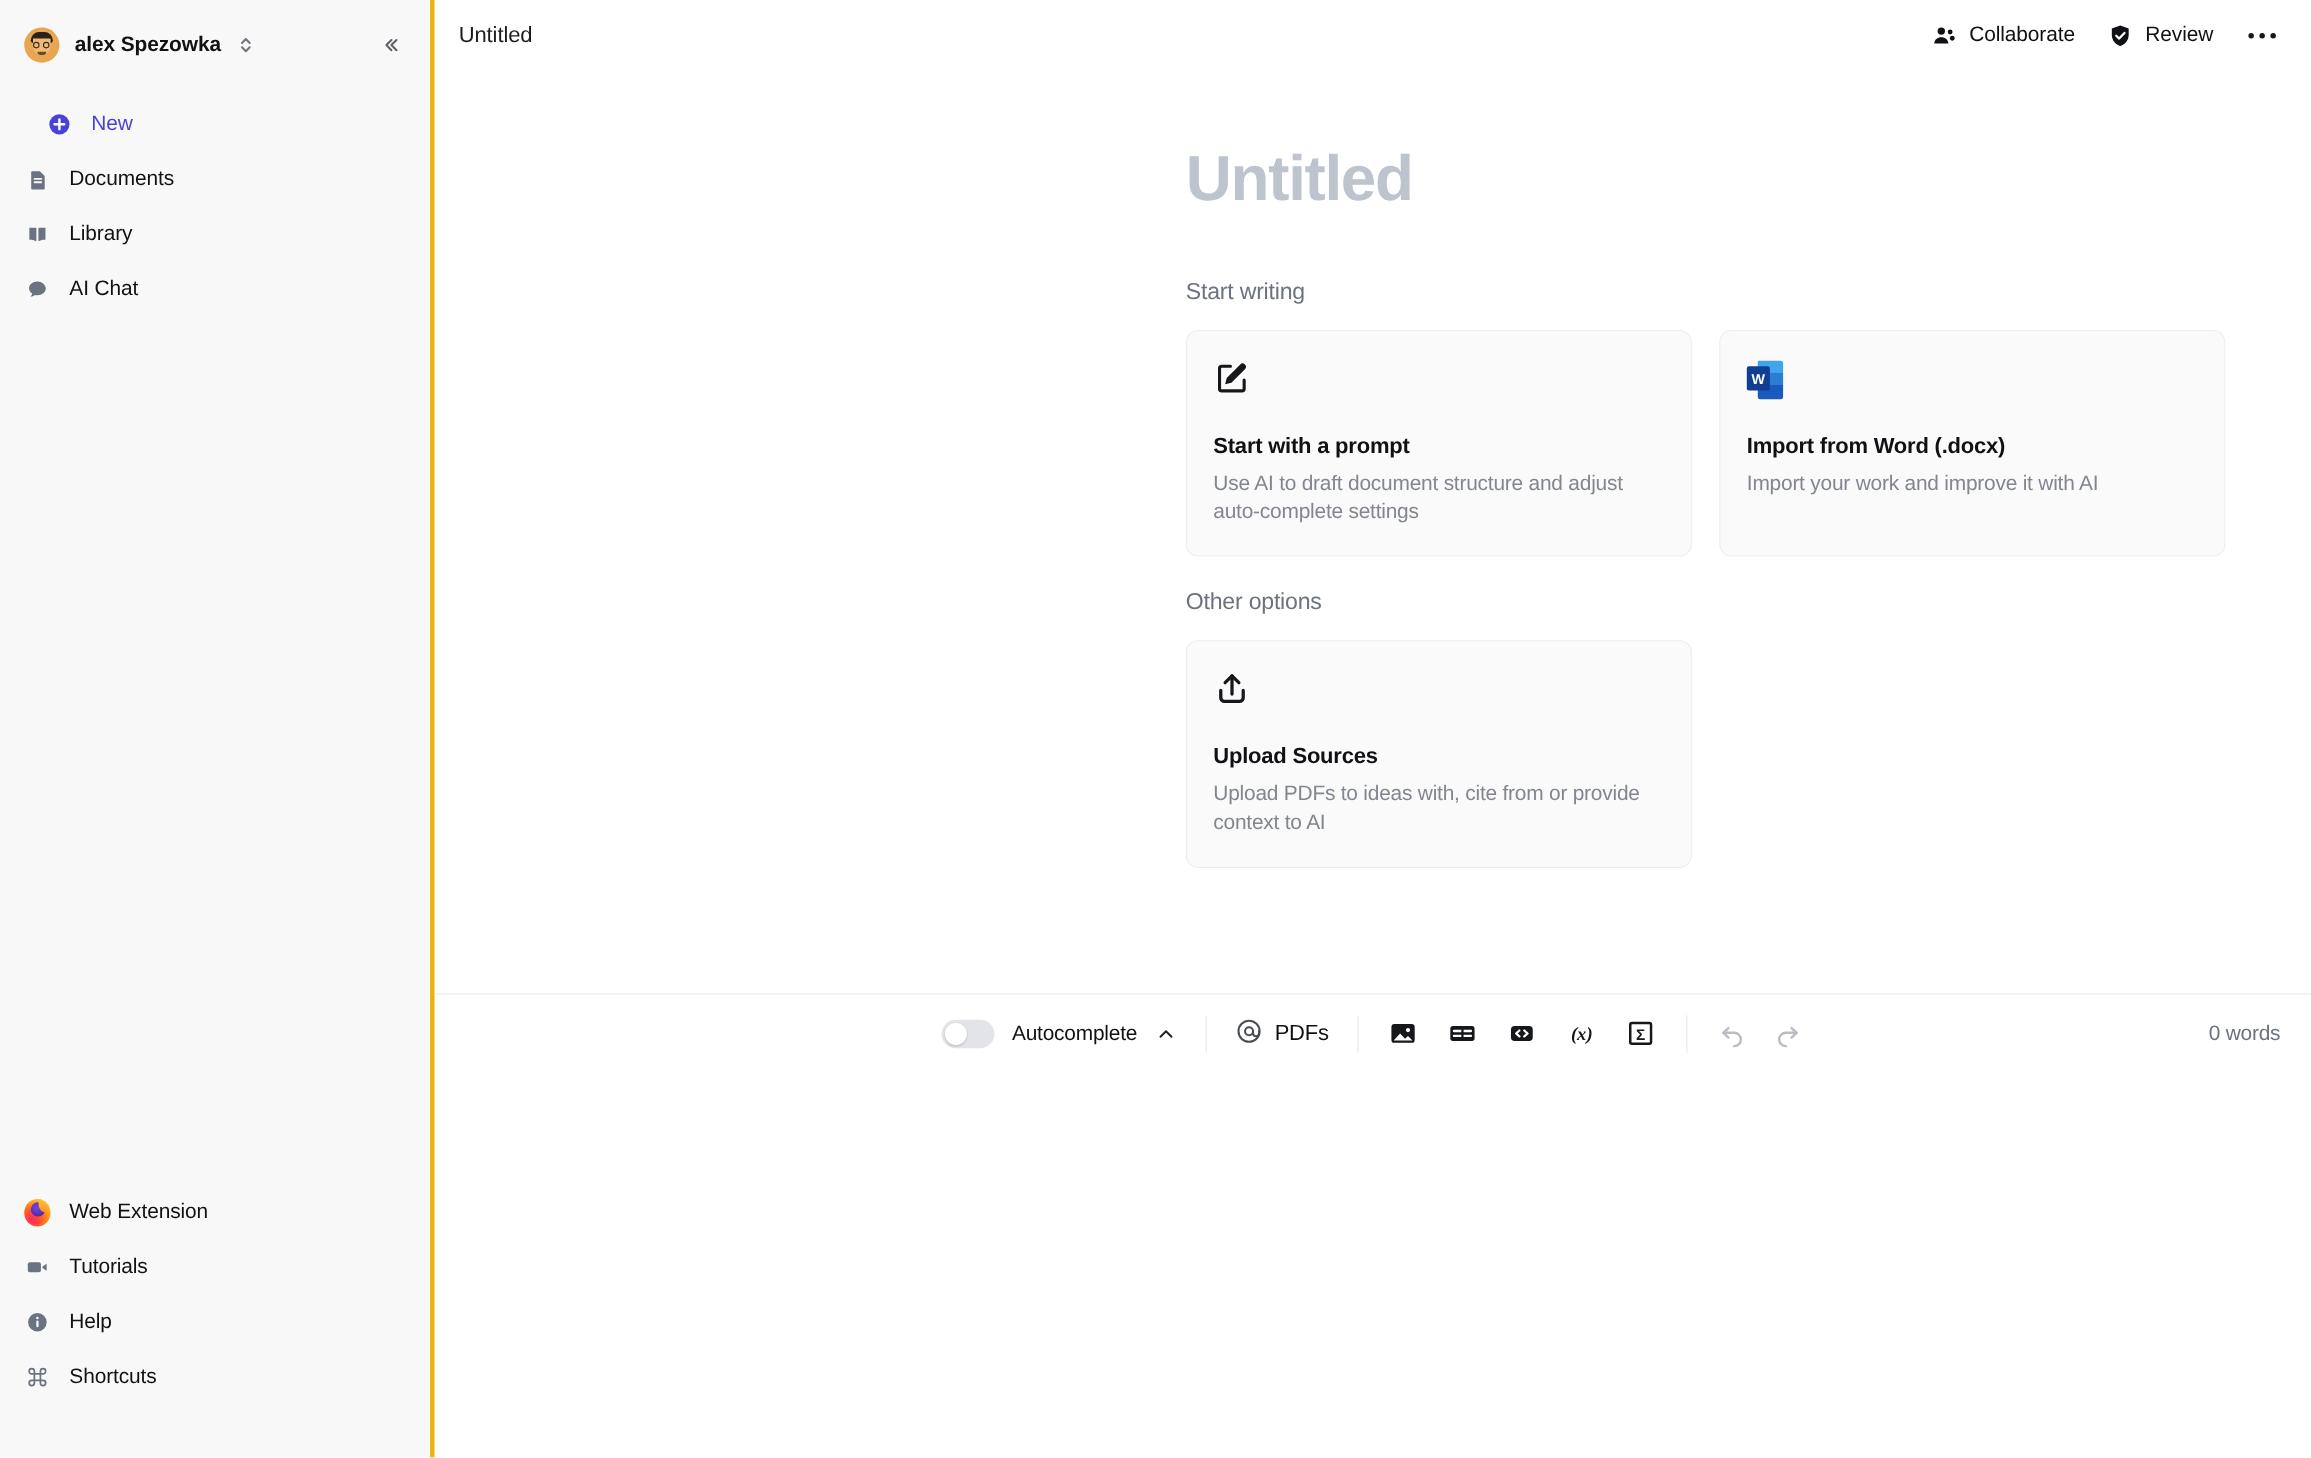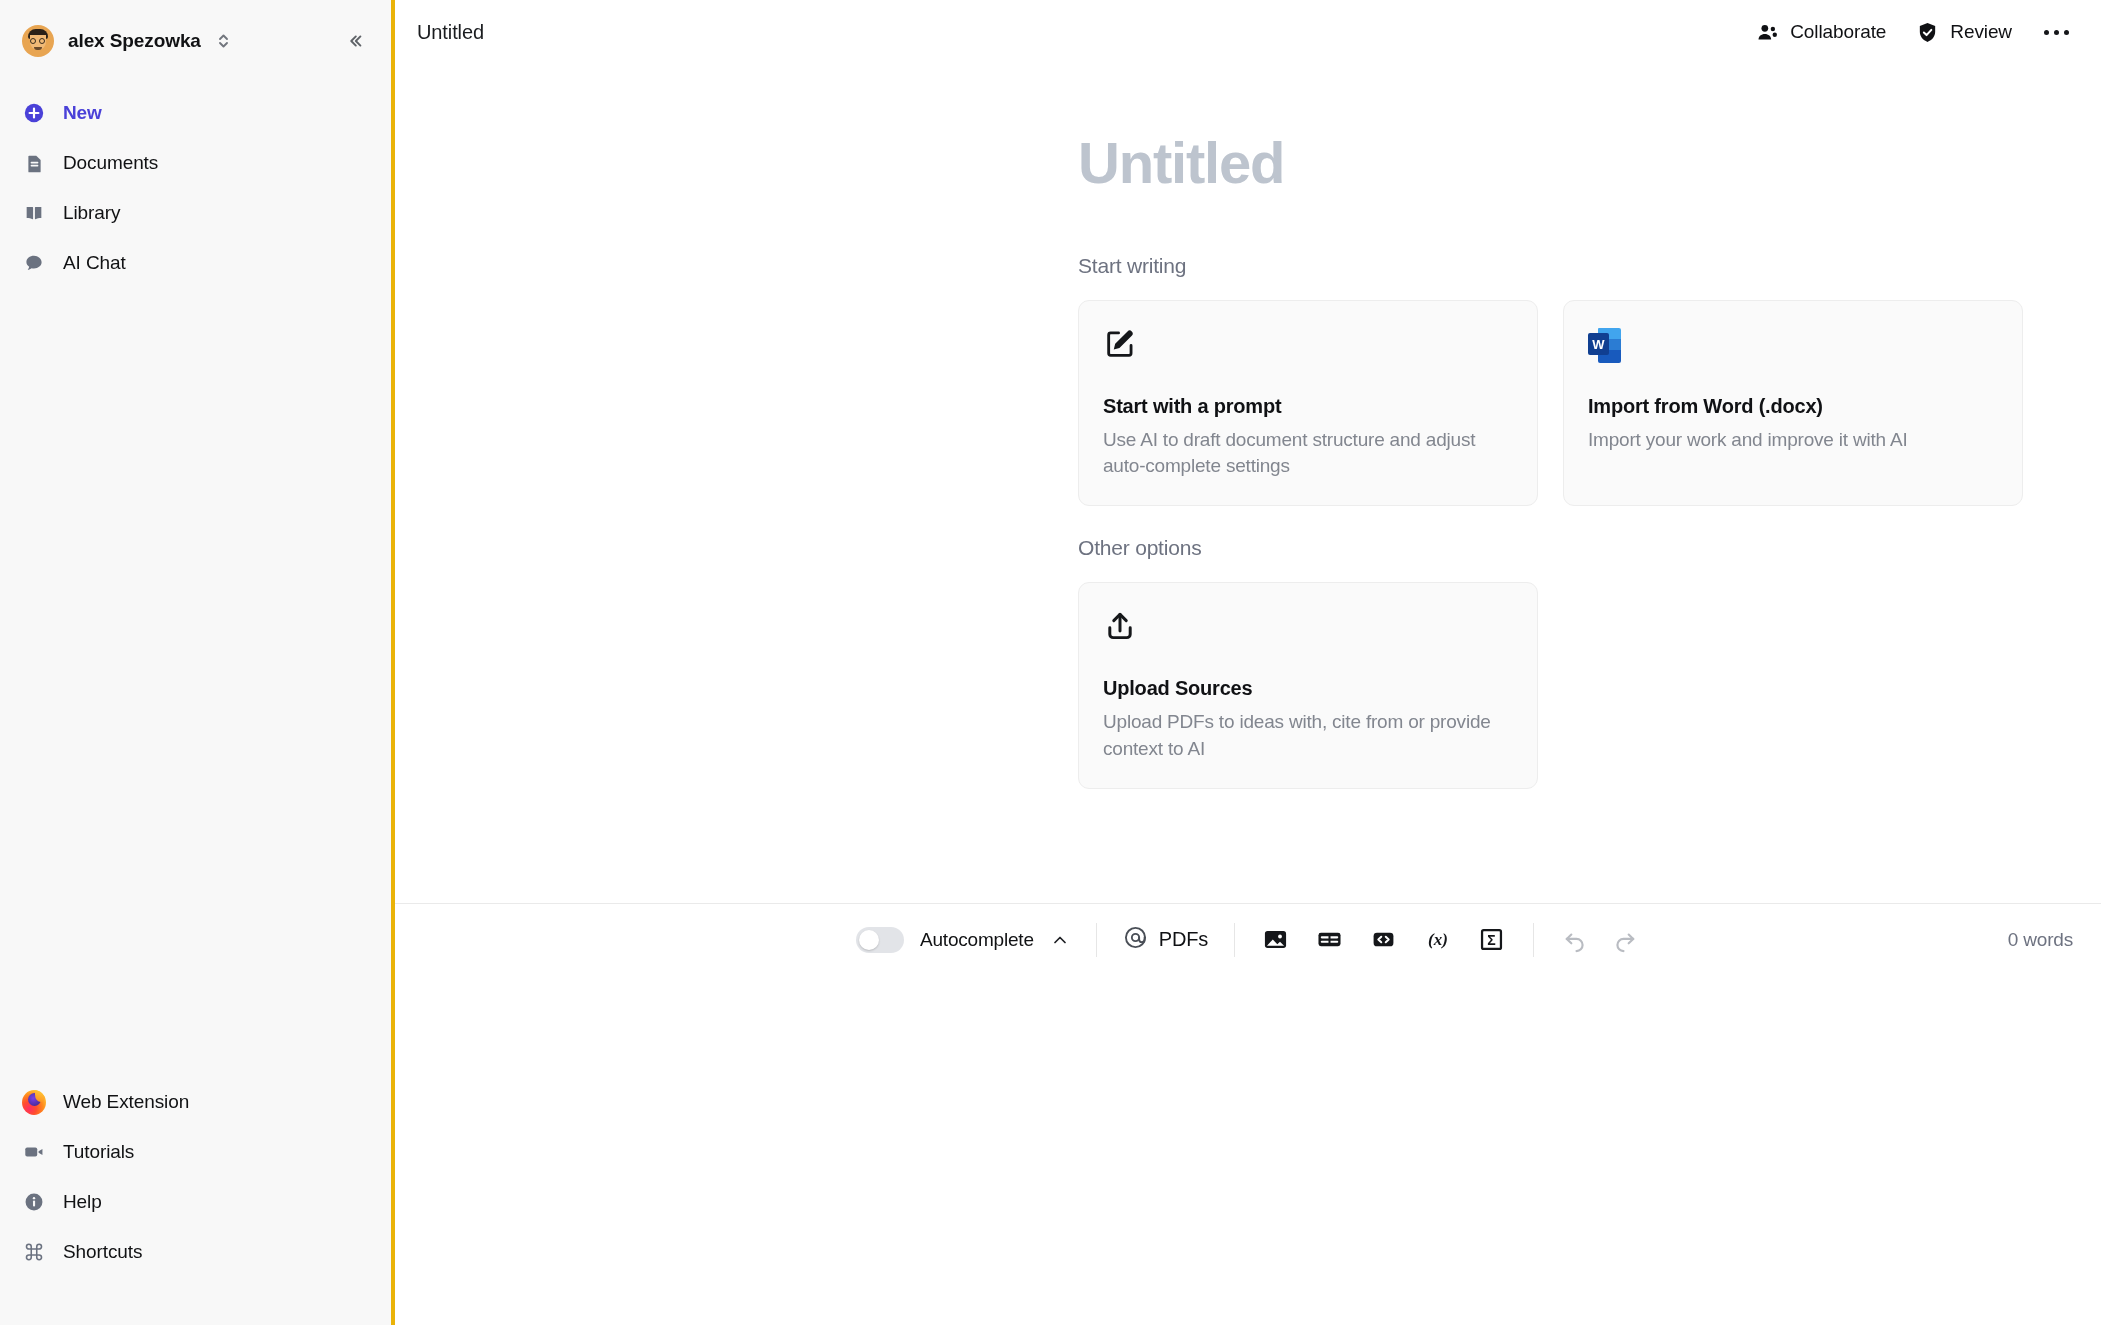--- a/index.html
+++ b/index.html
@@ -53,21 +53,21 @@
   }
 
   .nav { margin-top: 24px; }
   .nav-item {
     display: flex; align-items: center; gap: 17px;
     height: 50px; padding: 0 22px;
     font-size: 19px; color: #111214; font-weight: 500;
     letter-spacing: -0.1px;
   }
   .nav-item .ic { width: 24px; height: 24px; flex:0 0 24px; display:flex; align-items:center; justify-content:center; color:#6b7280; }
-  .nav-item.accent { color: #4a41d8; font-weight: 700; }
+  .nav-item.accent { color: #4a41d8; font-weight: 400; margin-left: 20px; }
   .nav-item.accent .ic { color: #4a41d8; }
 
   .sb-bottom { margin-top: auto; padding-bottom: 48px; }
 
   
   .ff { width: 25px; height: 25px; border-radius: 50%; position: relative; overflow: hidden;
         background: radial-gradient(circle at 30% 75%, #ff2d63 0%, #ff4d2e 28%, #ff8a1e 55%, #ffd33d 85%); }
   .ff::before { content:""; position:absolute; left:6px; top:3px; width:13px; height:13px; border-radius:50%;
         background: radial-gradient(circle at 40% 40%, #6f3df5 0%, #3b2aa8 70%); opacity:.92; }
   .ff::after { content:""; position:absolute; right:1px; top:0px; width:10px; height:12px;

